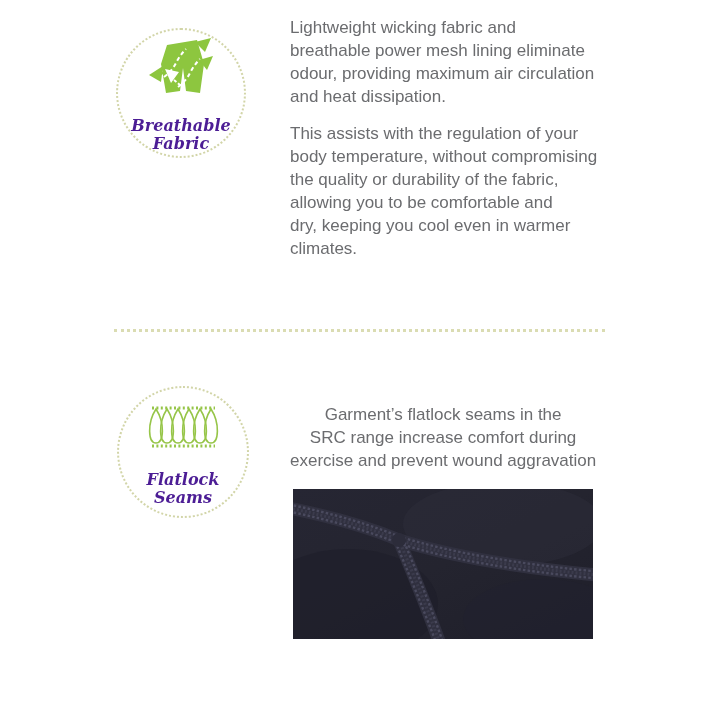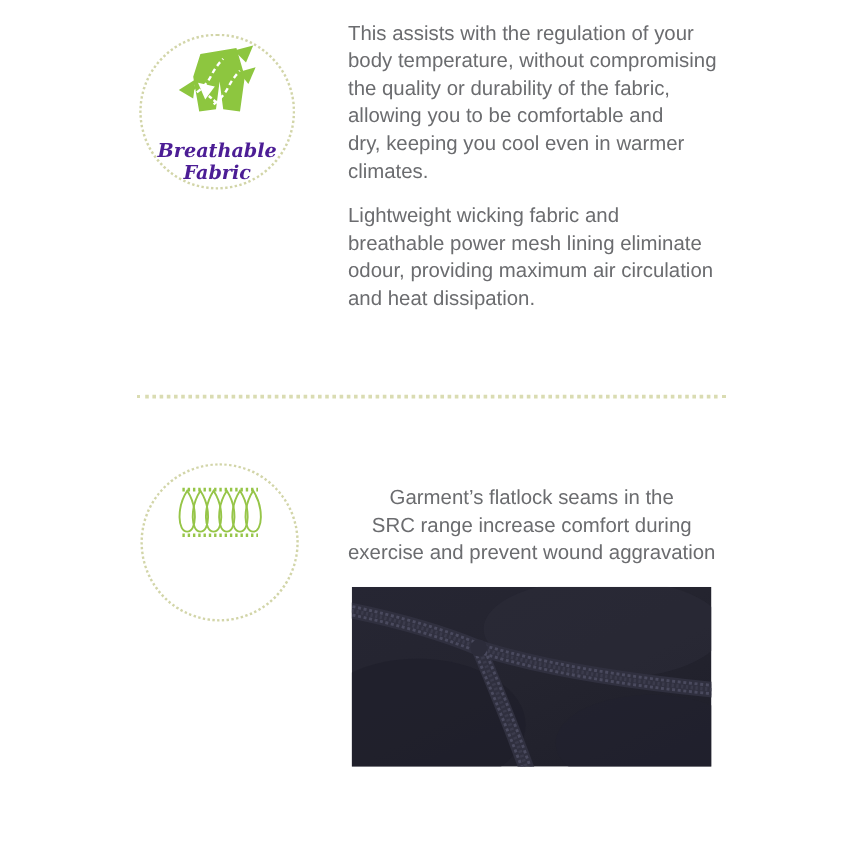--- a/index.html
+++ b/index.html
@@ -60,49 +60,51 @@
         <path d="M13,37 Q19,33 23,29" stroke="#8dc63f" stroke-width="2.2" fill="none" stroke-dasharray="3 2"></path>
         <polygon points="63,1 47,5 57,15" fill="#8dc63f"></polygon>
         <polygon points="65,19 51,23 59,33" fill="#8dc63f"></polygon>
         <polygon points="17,32 31,35 23,46" fill="#ffffff"></polygon>
         <path d="M26,43 Q31,47 35,51" stroke="#ffffff" stroke-width="2" fill="none" stroke-dasharray="3 2"></path>
       </svg>
       <div class="badge-label">Breathable
 Fabric</div>
     </div>
     <div class="copy copy-1">
+      <p>Lightweight wicking fabric and
+breathable power mesh lining eliminate
+odour, providing maximum air circulation
+and heat dissipation.</p>
       <p>This assists with the regulation of your
 body temperature, without compromising
 the quality or durability of the  fabric,
 allowing you to be comfortable and
 dry, keeping you cool even in warmer
 climates.</p>
-      <p>Lightweight wicking fabric and
-breathable power mesh lining eliminate
-odour, providing maximum air circulation
-and heat dissipation.</p>
     </div>
   </section>
 
   <div class="divider"></div>
 
   <section>
     <div class="badge badge-2">
       <svg class="badge-icon" width="78" height="48" viewBox="0 0 78 48" aria-hidden="true">
         <line x1="8" y1="5" x2="71" y2="5" stroke="#96c548" stroke-width="3" stroke-dasharray="2 2.4"></line>
         <line x1="8" y1="43" x2="71" y2="43" stroke="#96c548" stroke-width="3" stroke-dasharray="2 2.4"></line>
         <g stroke="#96c548" stroke-width="1.6" fill="none">
           <path d="M12,6 C3,20 4,40 12,40 C20,40 21,20 12,6 Z"></path>
           <path d="M23,6 C14,20 15,40 23,40 C31,40 32,20 23,6 Z"></path>
           <path d="M34,6 C25,20 26,40 34,40 C42,40 43,20 34,6 Z"></path>
           <path d="M45,6 C36,20 37,40 45,40 C53,40 54,20 45,6 Z"></path>
           <path d="M56,6 C47,20 48,40 56,40 C64,40 65,20 56,6 Z"></path>
           <path d="M67,6 C58,20 59,40 67,40 C75,40 76,20 67,6 Z"></path>
         </g>
       </svg>
+      <div class="badge-label">Flatlock
+Seams</div>
     </div>
     <div class="copy copy-2">
       <p>Garment’s flatlock seams in the
 SRC range increase comfort during
 exercise and prevent wound aggravation</p>
     </div>
 
     <div class="photo">
       <svg width="300" height="150" viewBox="0 0 300 150" aria-hidden="true">
         <defs>

